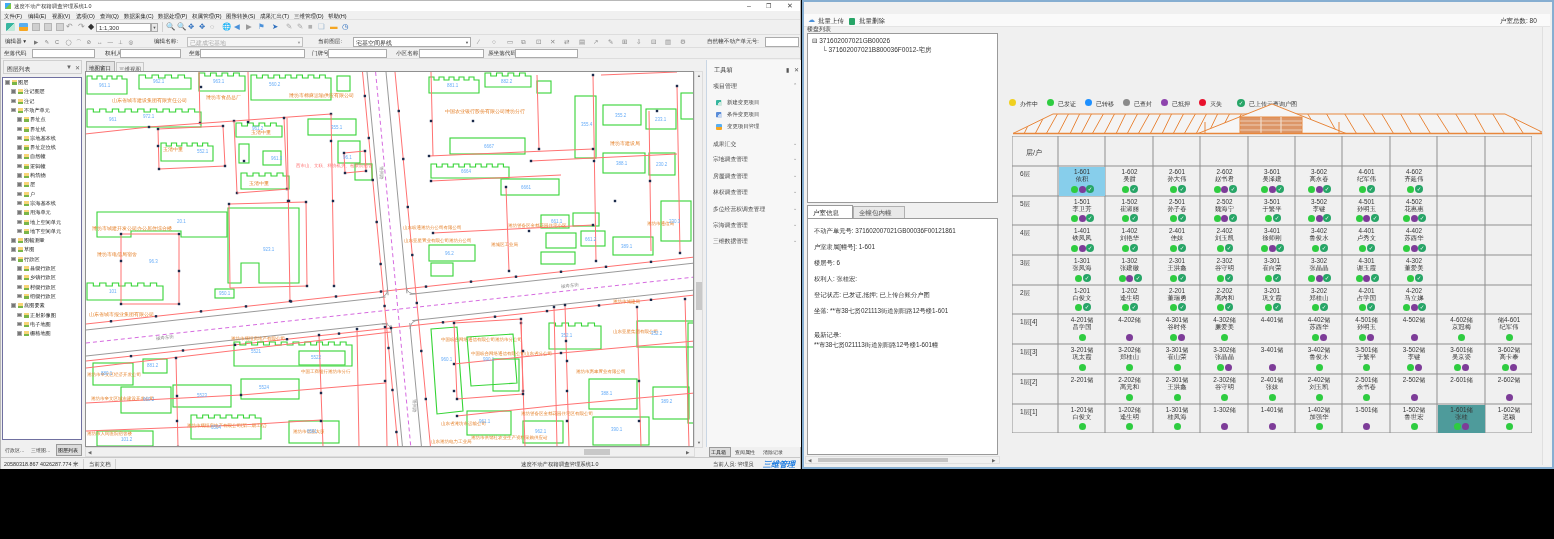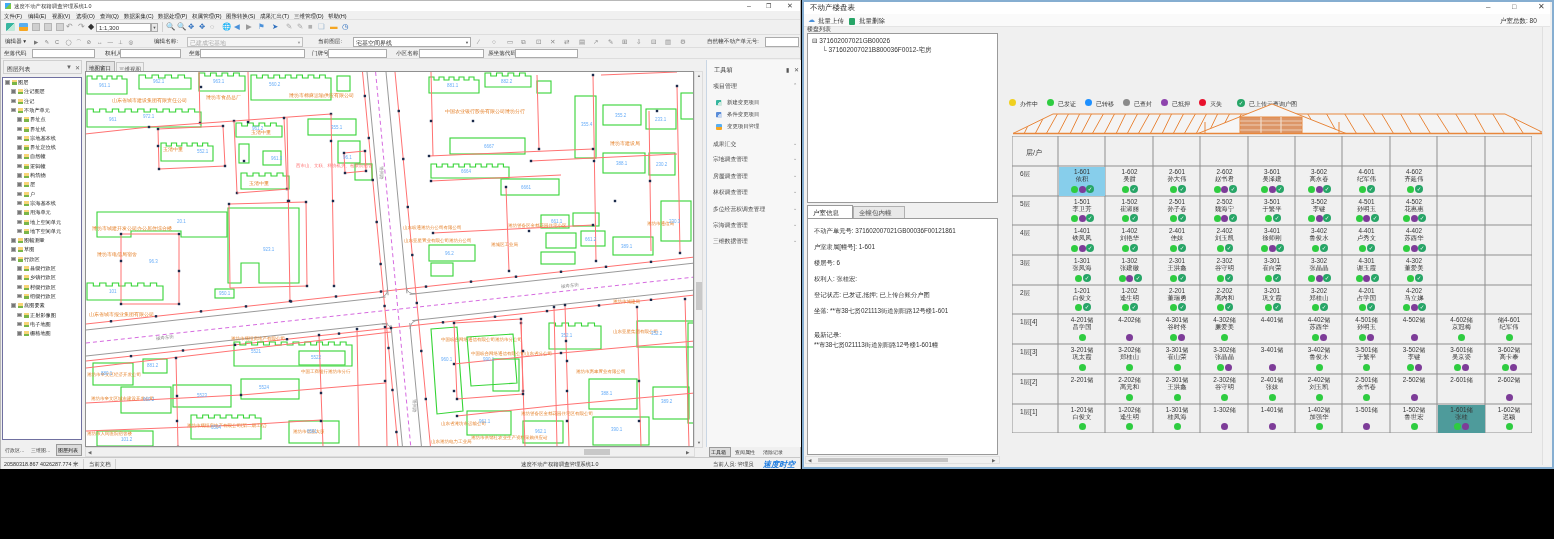--- a/index.html
+++ b/index.html
@@ -620,31 +620,25 @@
       <span class="abs" style="left:28px;top:2px;font-size:5px;color:#444;">查阅属性</span>
       <span class="abs" style="left:56px;top:2px;font-size:5px;color:#444;">清除记录</span>
     </div>
 <div class="abs" style="left:0;top:456px;width:799px;height:12px;background:#f0f0f0;border-top:1px solid #c8c8c8;">
       <span class="abs" style="left:3px;top:2.5px;font-size:5.4px;color:#333;">20580318.867  4026287.774 米</span>
       <div class="abs" style="left:82px;top:1px;width:1px;height:10px;background:#d0d0d0;"></div>
       <span class="abs" style="left:88px;top:2.5px;font-size:5.4px;color:#333;">当前文档</span>
       <div class="abs" style="left:114px;top:1px;width:1px;height:10px;background:#d0d0d0;"></div>
       <span class="abs" style="left:520px;top:2.5px;font-size:5.4px;color:#333;">速度不动产权籍调查管理系统1.0</span>
       <span class="abs" style="left:712px;top:2.5px;font-size:5.4px;color:#333;">当前人员: 管理员</span>
-      <span class="abs" style="left:762px;top:1px;font-size:8px;font-weight:bold;font-style:italic;color:#1a7ae0;">速度时空</span>
+      <span class="abs" style="left:762px;top:1px;font-size:8px;font-weight:bold;font-style:italic;color:#1a7ae0;">三维管理</span>
     </div>
 </div>
 <div id="rw" class="abs">
 <div class="abs" style="left:0;top:0;width:752px;height:469px;border:2px solid #86aed1;z-index:50;"></div>
-<div class="abs" style="left:0;top:0;width:748px;height:14px;background:#fff;">
-      <span class="abs" style="left:8px;top:3px;font-size:7.5px;color:#333;">不动产楼盘表</span>
-      <span class="abs" style="left:684px;top:2px;font-size:8px;color:#444;">–</span>
-      <span class="abs" style="left:710px;top:3px;font-size:7px;color:#444;">□</span>
-      <span class="abs" style="left:736px;top:2px;font-size:8px;color:#444;">✕</span>
-    </div>
 <div class="abs" style="left:0;top:14px;width:748px;height:13px;background:#fafafa;border-bottom:1px solid #e4e4e4;">
       <span class="abs" style="left:6px;top:2px;font-size:7px;color:#4a90d9;">☁</span>
       <span class="abs" style="left:16px;top:3px;font-size:6.5px;color:#333;">批量上传</span>
       <div class="abs" style="left:47px;top:4px;width:6px;height:7px;background:#27a567;border-radius:1px;"></div>
       <span class="abs" style="left:57px;top:3px;font-size:6.5px;color:#333;">批量删除</span>
       <span class="abs" style="left:698px;top:3px;font-size:6.5px;color:#333;">户室总数: 80</span>
     </div>
 <span class="abs" style="left:5px;top:25px;font-size:6px;color:#333;">楼盘列表</span>
 <div class="abs" style="left:5px;top:33px;width:191px;height:170px;background:#fff;border:1px solid #9a9a9a;">
       <span class="abs" style="left:4px;top:3px;font-size:6.5px;color:#333;">⊟ 371602007021GB00026</span>

